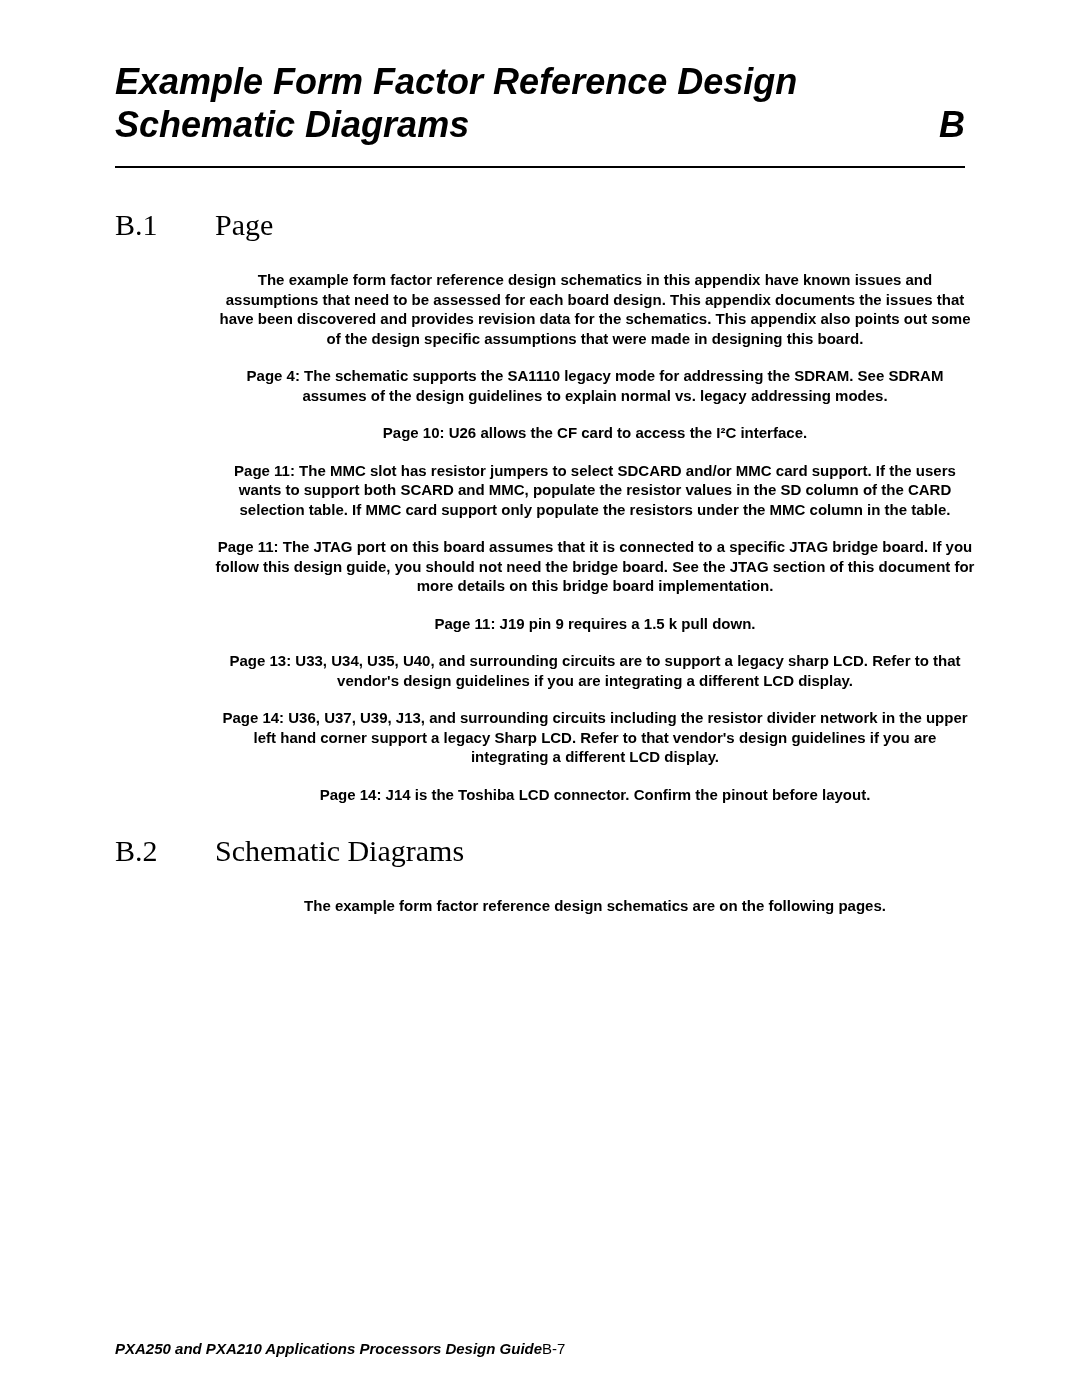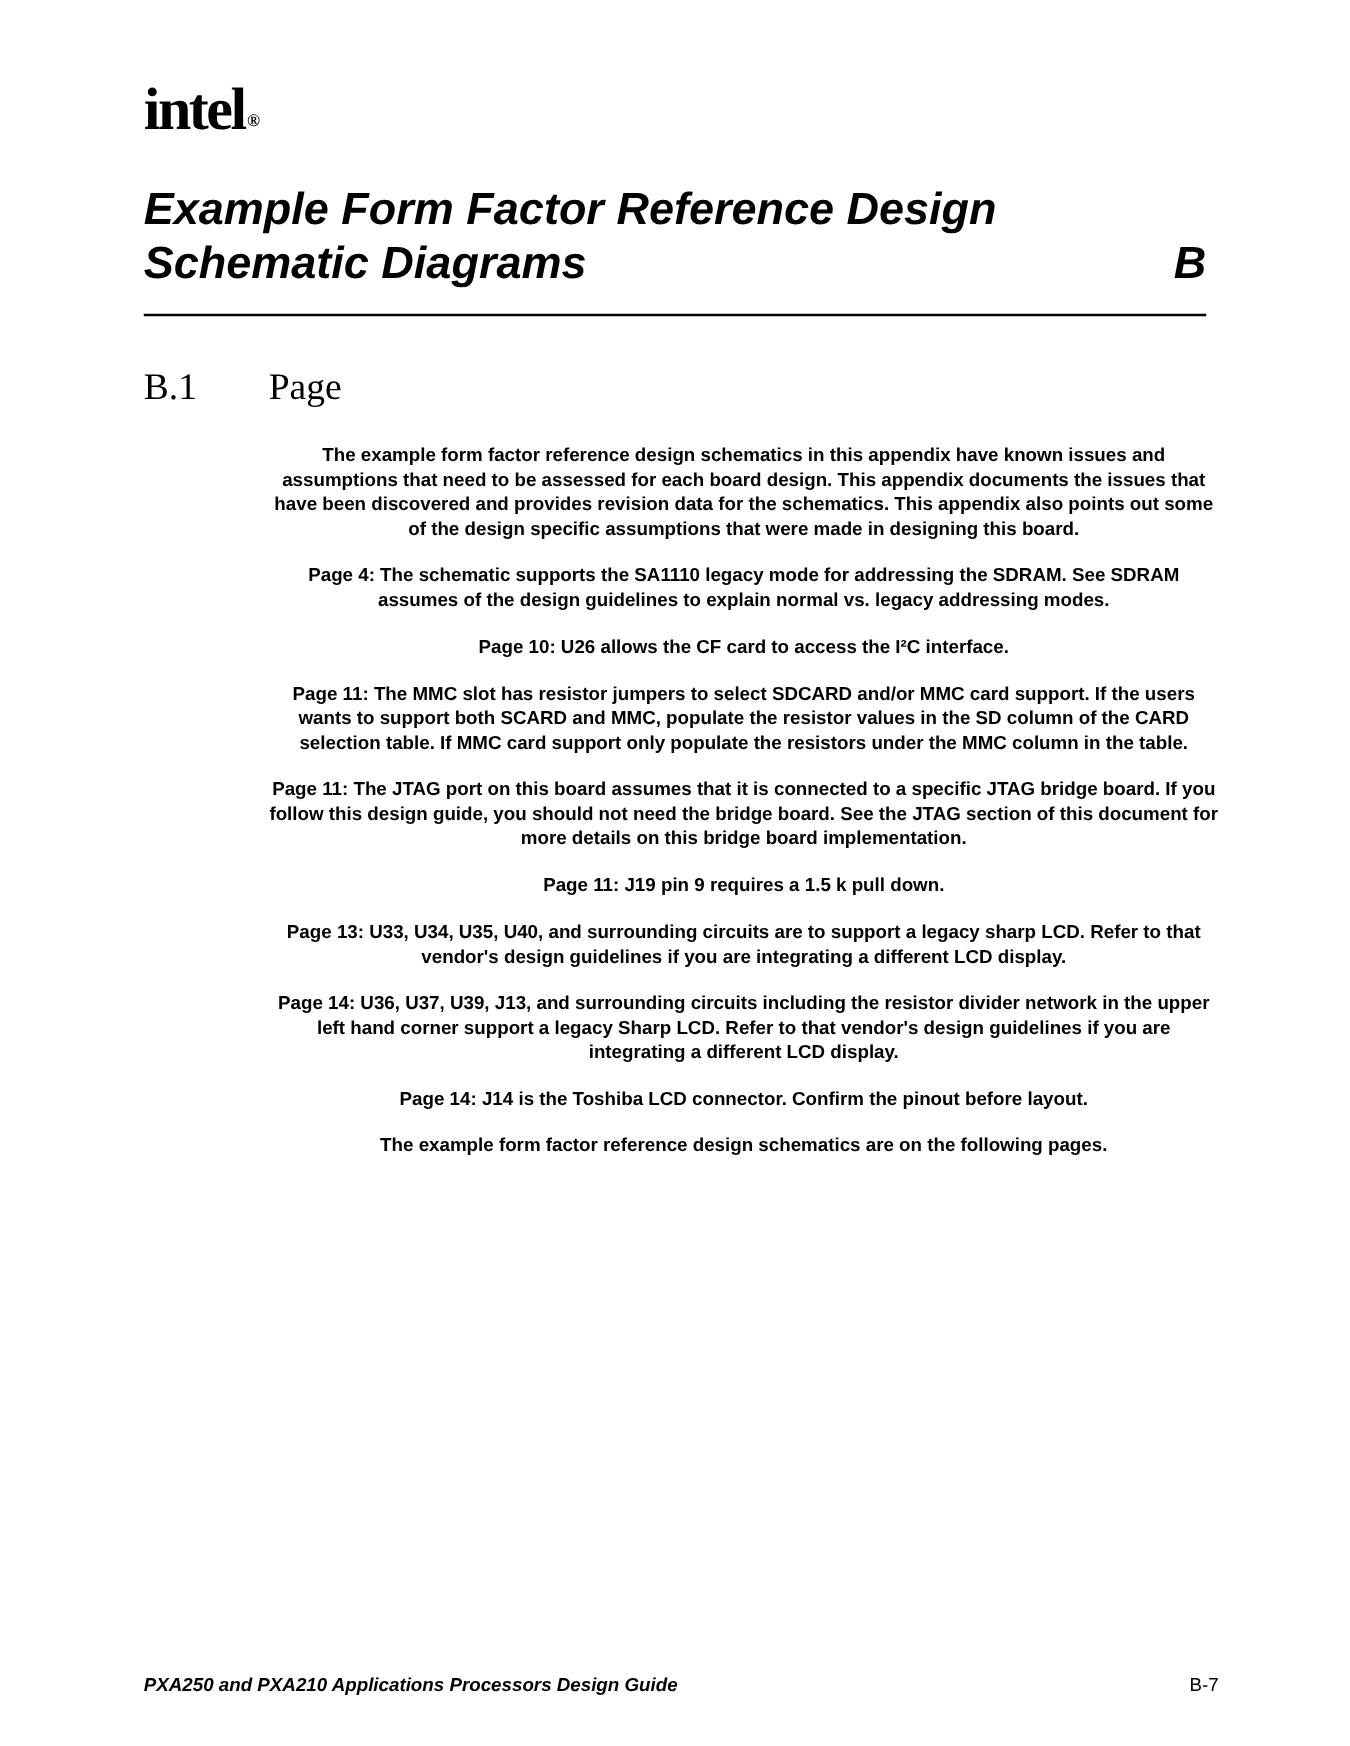--- a/index.html
+++ b/index.html
@@ -73,39 +73,35 @@
     font-weight: bold;
     line-height: 1.3;
     margin: 0 0 18px 0;
   }
   .footer {
     position: absolute;
     bottom: 40px;
     left: 115px;
     right: 105px;
     display: flex;
-    justify-content: space-between;
     font-size: 15px;
   }
   .footer-left {
     font-weight: bold;
     font-style: italic;
   }
   .footer-right {
     font-weight: normal;
   }
 </style>
 </head>
 <body>
 
 <div class="page">
 
-  <div class="logo">
-    <span>intel</span><span class="reg">®</span>
-  </div>
 
   <div class="title-block">
     <div class="title-row">
       <div class="title">Example Form Factor Reference Design Schematic Diagrams</div>
       <div class="title-letter">B</div>
     </div>
   </div>
 
   <div class="section-heading">
     <span class="num">B.1</span><span>Page</span>
@@ -116,20 +112,23 @@
     <p>Page 4: The schematic supports the SA1110 legacy mode for addressing the SDRAM. See SDRAM assumes of the design guidelines to explain normal vs. legacy addressing modes.</p>
     <p>Page 10: U26 allows the CF card to access the I²C interface.</p>
     <p>Page 11: The MMC slot has resistor jumpers to select SDCARD and/or MMC card support. If the users wants to support both SCARD and MMC, populate the resistor values in the SD column of the CARD selection table. If MMC card support only populate the resistors under the MMC column in the table.</p>
     <p>Page 11: The JTAG port on this board assumes that it is connected to a specific JTAG bridge board. If you follow this design guide, you should not need the bridge board. See the JTAG section of this document for more details on this bridge board implementation.</p>
     <p>Page 11: J19 pin 9 requires a 1.5 k pull down.</p>
     <p>Page 13: U33, U34, U35, U40, and surrounding circuits are to support a legacy sharp LCD. Refer to that vendor's design guidelines if you are integrating a different LCD display.</p>
     <p>Page 14: U36, U37, U39, J13, and surrounding circuits including the resistor divider network in the upper left hand corner support a legacy Sharp LCD. Refer to that vendor's design guidelines if you are integrating a different LCD display.</p>
     <p>Page 14: J14 is the Toshiba LCD connector. Confirm the pinout before layout.</p>
   </div>
 
+  <div class="section-heading">
+    <span class="num">B.2</span><span>Schematic Diagrams</span>
+  </div>
 
   <div class="body-text">
     <p>The example form factor reference design schematics are on the following pages.</p>
   </div>
 
   <div class="footer">
     <span class="footer-left">PXA250 and PXA210 Applications Processors Design Guide</span>
     <span class="footer-right">B-7</span>
   </div>
 

